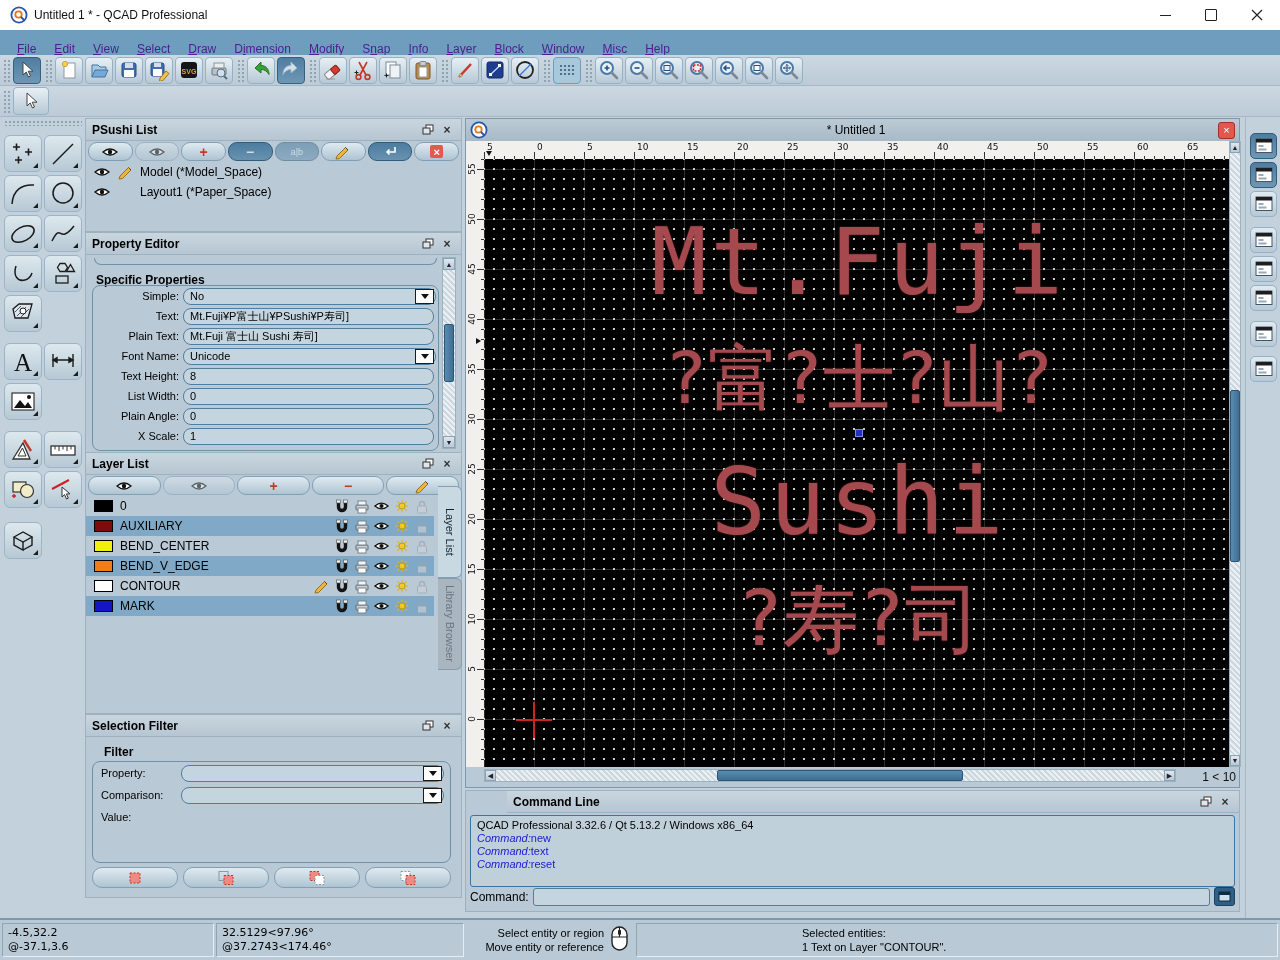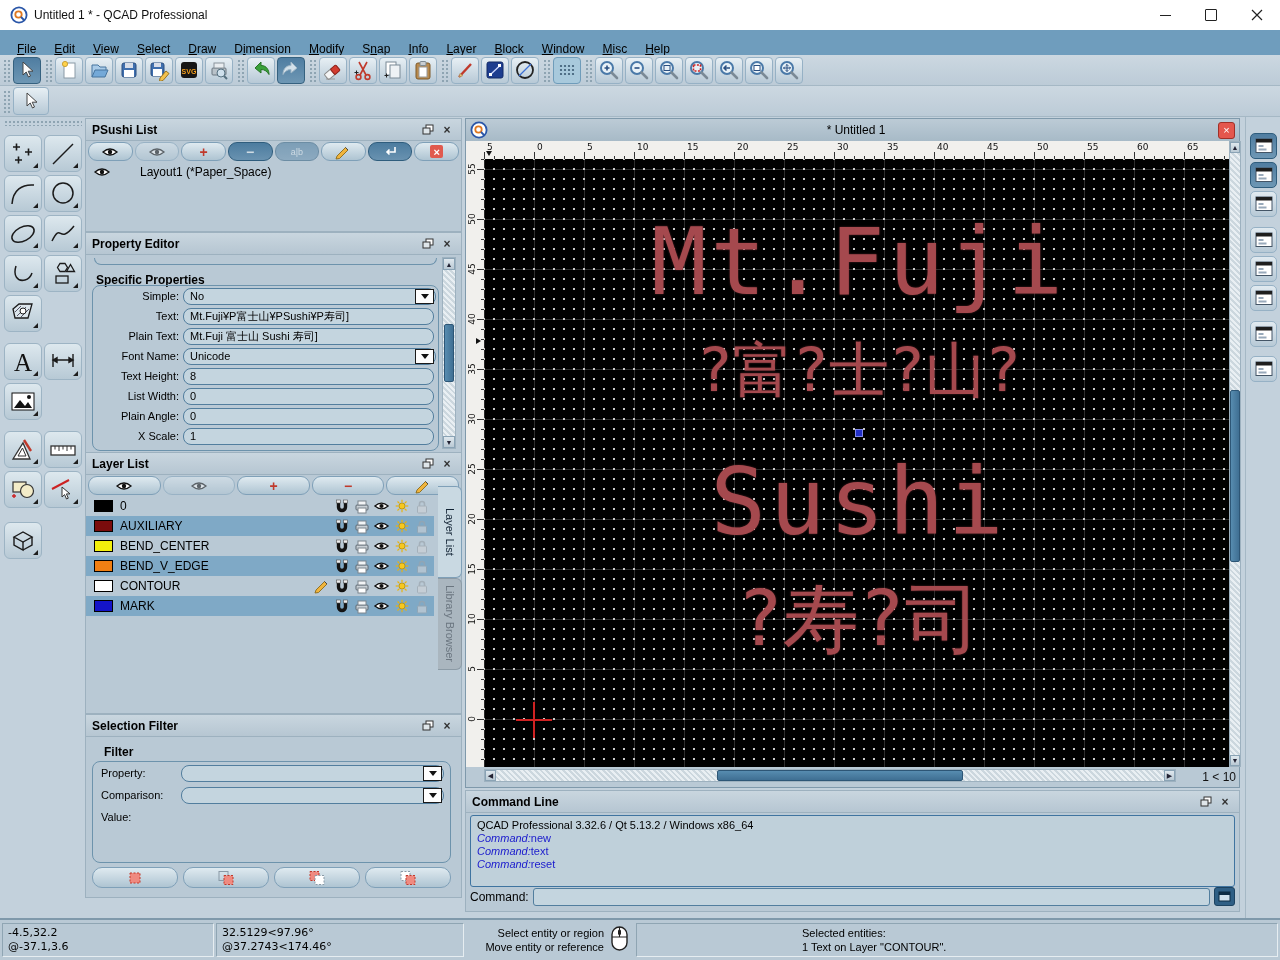--- a/index.html
+++ b/index.html
@@ -10,21 +10,21 @@
   .titlebar{left:0;top:0;width:1280px;height:30px;background:#fff;display:flex;align-items:center;border-bottom:1px solid #e4e4e4;}
   .titlebar .app-icon{margin:0 8px 0 10px;display:flex;}
   .title-text{font-size:12px;color:#111;}
   .win-controls{margin-left:auto;display:flex;height:100%;}
   .wc{width:46px;height:100%;display:flex;align-items:center;justify-content:center;}
   .wc-min i{display:block;width:11px;height:0;border-top:1px solid #222;}
   .wc-max i{display:block;width:10px;height:10px;border:1px solid #222;border-radius:1px;}
   .wc-close svg{display:block;}
   
   .menubar{left:0;top:30px;width:1280px;height:25px;background:#6f9dbd;display:flex;align-items:center;padding-left:8px;box-sizing:border-box;}
-  .menu-item{padding:3px 9px;color:#000000;white-space:nowrap;margin-top:12px;}
+  .menu-item{padding:3px 9px;color:#4c1d95;white-space:nowrap;margin-top:12px;}
   .menu-item u{text-decoration:underline;}
   
   .toolbar{left:0;width:1280px;height:31px;background:linear-gradient(#ccd8e1,#bccbd7);display:flex;align-items:center;border-bottom:1px solid #a5b8c5;box-sizing:border-box;}
   .tb-handle{width:8px;height:24px;margin:0 2px;background-image:radial-gradient(circle,#8ea4b2 1px,transparent 1.2px);background-size:4px 4px;background-position:1px 1px;}
   .tb-btn{width:28px;height:27px;margin:0 1px;border-radius:4px;border:1px solid transparent;display:flex;align-items:center;justify-content:center;background:transparent;}
   .tb-btn.raised{background:linear-gradient(#e7eff4,#b7c9d6);border:1px solid #96b1c5;}
   .tb-btn.pressed{background:linear-gradient(#4f7da1,#6e97b4);border:1px solid #35617f;}
   .tb-btn.active{background:#a8c9dc;border:1px solid #6f9cba;}
   
   .toolbox{left:0;top:117px;width:85px;height:801px;background:#c3d1dc;}
@@ -85,21 +85,21 @@
       linear-gradient(#2c2c2c 1px,transparent 1px),
       linear-gradient(90deg,#2c2c2c 1px,transparent 1px);
     background-size:10px 10px,50px 50px,50px 50px;
     background-position:-5px -5px,0 10px,0 0;overflow:hidden;}
   .cad-line{position:absolute;left:375px;transform:translateX(-50%);color:#a5494e;
     font-family:"DejaVu Sans Mono","DejaVu Sans",monospace;white-space:nowrap;text-shadow:0 0 2px rgba(165,73,78,.55);}
   .crosshair i{position:absolute;background:#cf2222;}
   .refpoint{position:absolute;width:8px;height:8px;background:#2330c8;border:1px solid #7e86e8;box-sizing:border-box;}
   .grid-info{position:absolute;font-size:12px;color:#111;}
   
-  .cmdpanel{left:465px;top:790px;width:775px;height:122px;background:#b9c9d5;border:1px solid #9db1bf;box-sizing:border-box;position:absolute;}
+  .cmdpanel{left:465px;top:790px;width:775px;height:122px;background:#b9c9d5;border:1px solid #9db1bf;box-sizing:border-box;position:absolute;padding-left:41px;}
   .cmd-history{position:absolute;left:4px;right:4px;top:24px;height:64px;background:#bfd0da;border:1px solid #3f74a0;border-radius:3px;padding:3px 6px;font-size:11px;line-height:13px;overflow:hidden;}
   .cmd-history .pfx{color:#1a1acd;font-style:italic;}
   .cmd-history .cmd{color:#1a1acd;}
   .cmd-row{position:absolute;left:4px;right:4px;top:96px;display:flex;align-items:center;gap:4px;}
   .cmd-input{flex:1;height:16px;background:#c4d5df;border:1px solid #527e9e;border-radius:3px;}
   .cmd-btn{width:19px;height:17px;background:#2f5f85;border:1px solid #1d4361;border-radius:3px;display:flex;align-items:center;justify-content:center;}
   
   .rdock{left:1245px;top:117px;width:35px;height:801px;background:#c3d1dc;border-left:1px solid #a5b8c5;box-sizing:border-box;position:absolute;}
   .dock-btn{position:absolute;left:4px;width:27px;height:26px;border-radius:5px;border:1px solid #96b1c5;background:linear-gradient(#e1eaf0,#b7c9d6);display:flex;align-items:center;justify-content:center;}
   .dock-btn.pressed{background:linear-gradient(#4f7da1,#6e97b4);border-color:#2f5d7d;}
@@ -580,20 +580,35 @@
         <button class="mini-btn dark">
           <span style="display: inline-flex;">
             <svg width="16" height="13" viewBox="0 0 16 13">
               <path d="M13 2v5H5M7.5 4.5L5 7l2.5 2.5" stroke="#fff" fill="none" stroke-width="1.6"></path>
             </svg>
           </span>
         </button>
         <button class="mini-btn ">
           <span style="background: rgb(224, 90, 78); color: rgb(255, 255, 255); width: 13px; height: 13px; border-radius: 2px; display: flex; align-items: center; justify-content: center; font-size: 11px; font-weight: bold;">×</span>
         </button>
+      </div>
+      <div class="blk-row">
+        <span class="blk-ico">
+          <svg width="18" height="12" viewBox="0 0 18 12">
+            <path d="M2 6Q9 0 16 6Q9 12 2 6z" fill="#fff" stroke="#111" stroke-width="1.3"></path>
+            <circle cx="9" cy="6" r="2.2" fill="#111"></circle>
+          </svg>
+        </span>
+        <span class="blk-ico">
+          <svg width="16" height="16" viewBox="0 0 16 16">
+            <path d="M2 14l8.5-8.5 2.5 2.5L4.5 16.5 1 17z" transform="translate(0,-2)" fill="#f0b43c" stroke="#8a6a1a" stroke-width=".9"></path>
+            <path d="M10.5 3.5L13 6" stroke="#444"></path>
+          </svg>
+        </span>
+        <span>Model (*Model_Space)</span>
       </div>
       <div class="blk-row">
         <span class="blk-ico">
           <svg width="18" height="12" viewBox="0 0 18 12">
             <path d="M2 6Q9 0 16 6Q9 12 2 6z" fill="#fff" stroke="#111" stroke-width="1.3"></path>
             <circle cx="9" cy="6" r="2.2" fill="#111"></circle>
           </svg>
         </span>
         <span class="blk-ico"></span>
         <span>Layout1 (*Paper_Space)</span>
@@ -1217,21 +1232,21 @@
       <span class="rlabel" style="left: 1px; top: 310px; transform: rotate(-90deg) translateX(-50%); transform-origin: 0px 0px;">25</span>
       <span class="rlabel" style="left: 1px; top: 360px; transform: rotate(-90deg) translateX(-50%); transform-origin: 0px 0px;">20</span>
       <span class="rlabel" style="left: 1px; top: 410px; transform: rotate(-90deg) translateX(-50%); transform-origin: 0px 0px;">15</span>
       <span class="rlabel" style="left: 1px; top: 460px; transform: rotate(-90deg) translateX(-50%); transform-origin: 0px 0px;">10</span>
       <span class="rlabel" style="left: 1px; top: 510px; transform: rotate(-90deg) translateX(-50%); transform-origin: 0px 0px;">5</span>
       <span class="rlabel" style="left: 1px; top: 560px; transform: rotate(-90deg) translateX(-50%); transform-origin: 0px 0px;">0</span>
       <i style="position: absolute; top: 179px; left: 10px; width: 0px; height: 0px; border-top: 3px solid transparent; border-bottom: 3px solid transparent; border-left: 5px solid rgb(17, 17, 17);"></i>
     </div>
   <div class="canvas" id="canvas">
       <div class="cad-line" style="top: 50px; font-size: 92px; color: rgb(165, 73, 78); letter-spacing: 4px;">Mt.Fuji</div>
-      <div class="cad-line" style="top: 172px; font-size: 60px; color: rgb(165, 73, 78);">?富?士?山?</div>
+      <div class="cad-line" style="top: 172px; font-size: 72px; color: rgb(165, 73, 78);">?富?士?山?</div>
       <div class="cad-line" style="top: 290px; font-size: 92px; color: rgb(165, 73, 78); letter-spacing: 4px;">Sushi</div>
       <div class="cad-line" style="top: 410px; font-size: 76px; color: rgb(165, 73, 78);">?寿?司</div>
       <div class="crosshair">
         <i style="left:32px;top:560px;width:36px;height:1.6px"></i>
         <i style="left:49px;top:543px;width:1.6px;height:36px"></i>
       </div>
       <div class="refpoint" style="left: 371px; top: 270px;"></div>
     </div>
   <div id="vscroll"></div>
   <div id="hscroll"></div>

